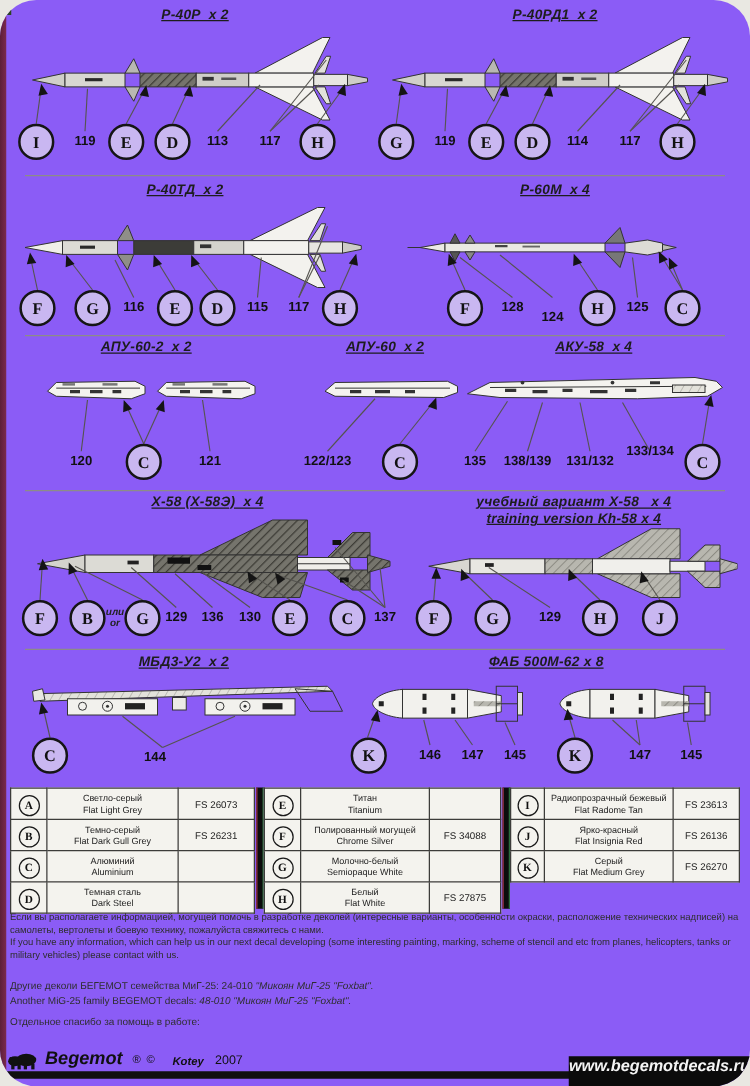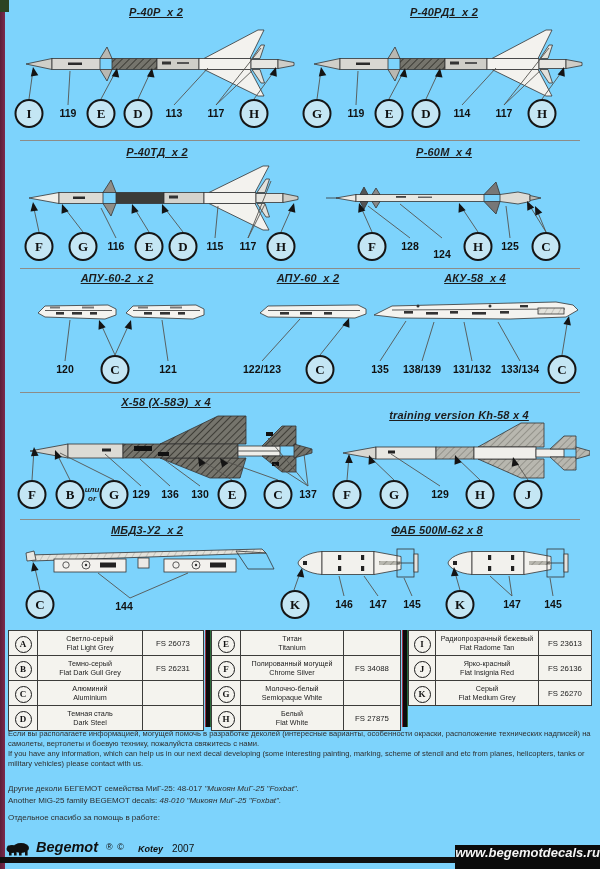--- a/index.html
+++ b/index.html
@@ -1,18 +1,18 @@
 <!DOCTYPE html>
 <html><head>
 <meta charset="utf-8">
 <style>
   html,body{margin:0;padding:0;}
   body{width:600px;height:869px;position:relative;background:#e9e8e2;
        font-family:"Liberation Sans",sans-serif;}
-  #sheet{position:absolute;left:0;top:0;width:600px;height:869px;background:#7dd3fc;overflow:hidden;}
+  #sheet{position:absolute;left:0;top:0;width:600px;height:869px;background:#8b5cf6;overflow:hidden;border-radius:29px;}
   .edge-left{position:absolute;left:0;top:0;width:5px;height:869px;
              background:linear-gradient(90deg,#5c1f38,#7b2a4e);}
   .edge-corner{position:absolute;left:0;top:0;width:9px;height:12px;background:#2c4423;}
   .sep{position:absolute;height:1px;background:#8d8c87;}
   .sec{position:absolute;}
   .dtitle{position:absolute;top:0;left:0;width:100%;text-align:center;
           font:italic 700 11px "Liberation Sans",sans-serif;color:#1d1d1d;
           text-decoration:underline;letter-spacing:.2px;white-space:pre;}
   .dtitle2{top:13px;}
   .draw{position:absolute;left:0;top:0;}
@@ -157,21 +157,21 @@
     <div class="cn" style="left:56px;top:101px">119</div>
     <div class="co" style="left:89px;top:93px">E</div>
     <div class="co" style="left:126px;top:93px">D</div>
     <div class="cn" style="left:162px;top:101px">114</div>
     <div class="cn" style="left:204px;top:101px">117</div>
     <div class="co" style="left:242px;top:93px">H</div>
   </div>
 
   <div class="sep" style="left:20px;top:140px;width:560px"></div>
 
-  <div class="sec" style="left:13px;top:146px;width:288px;height:118px">
+  <div class="sec" style="left:4px;top:146px;width:288px;height:118px">
     <div class="dtitle">Р-40ТД  x 2</div>
     <svg class="draw" width="288" height="118">
       <g stroke="#333" stroke-width="0.8" fill="#f3f2ee">
         <polygon points="196,46.5 250,20 256,20 242,46.5"></polygon>
         <polygon points="196,57.5 250,84 256,84 242,57.5"></polygon>
         <polygon points="16,52 46,46.5 46,57.5" fill="#f0efe9"></polygon>
         <rect x="46" y="46.5" width="44" height="11" fill="#dcdbd5"></rect>
         <rect x="60" y="50.5" width="12" height="2.5" fill="#2a2a2a" stroke="none"></rect>
         <polygon points="90,46.5 98,34 103,46.5" fill="#8f8e88"></polygon>
         <polygon points="90,57.5 98,70 103,57.5" fill="#8f8e88"></polygon>
@@ -327,21 +327,21 @@
         <line x1="62" y1="89" x2="74" y2="50"></line>
         <line x1="112" y1="89" x2="104" y2="50"></line>
         <line x1="160" y1="89" x2="138" y2="50"></line>
         <line x1="202" y1="83" x2="208" y2="46"></line>
         <polygon points="209,44 205.2,53 212.8,53" transform="rotate(12,209,44)" fill="#141414" stroke="none"></polygon>
       </g>
     </svg>
     <div class="cn" style="left:20px;top:91px">135</div>
     <div class="cn" style="left:62px;top:91px">138/139</div>
     <div class="cn" style="left:112px;top:91px">131/132</div>
-    <div class="cn" style="left:160px;top:91px">133/134</div>
+    <div class="cn" style="left:160px;top:83px">133/134</div>
     <div class="co" style="left:202px;top:83px">C</div>
   </div>
 
   <div class="sep" style="left:20px;top:392px;width:560px"></div>
 
   <div class="sec" style="left:10px;top:396px;width:312px;height:120px">
     <div class="dtitle">Х-58 (Х-58Э)  x 4</div>
     <svg class="draw" width="312" height="120">
       <g stroke="#333" stroke-width="0.8" fill="#efeeea">
         <polygon points="150,48 208,20 236,20 236,48" fill="url(#hatchDark)"></polygon>
@@ -387,20 +387,21 @@
     <div class="co" style="left:104px;top:84px">G</div>
     <div class="cn" style="left:131px;top:92px">129</div>
     <div class="cn" style="left:160px;top:92px">136</div>
     <div class="cn" style="left:190px;top:92px">130</div>
     <div class="co" style="left:222px;top:84px">E</div>
     <div class="co" style="left:268px;top:84px">C</div>
     <div class="cn" style="left:298px;top:92px">137</div>
   </div>
 
   <div class="sec" style="left:328px;top:396px;width:262px;height:120px">
+    <div class="dtitle">учебный вариант Х-58   x 4</div>
     <div class="dtitle dtitle2">training version Kh-58 x 4</div>
     <svg class="draw" width="262" height="120">
       <g stroke="#333" stroke-width="0.8" fill="#f0efeb">
         <polygon points="150,51 193,27 216,27 216,51" fill="url(#hatchDim)"></polygon>
         <polygon points="150,63 193,82 216,82 216,63" fill="url(#hatchDim)"></polygon>
         <polygon points="15,57 48,51 48,63" fill="#d8d7d1"></polygon>
         <rect x="48" y="51" width="60" height="12" fill="#e8e7e2"></rect>
         <rect x="60" y="54.5" width="7" height="3" fill="#222" stroke="none"></rect>
         <rect x="108" y="51" width="38" height="12" fill="url(#hatchDim)"></rect>
         <rect x="146" y="51" width="62" height="12"></rect>
@@ -612,21 +613,21 @@
             </td>
         <td class="tfs">FS 26270</td>
       </tr>
     </tbody>
       </table>
   </div>
 
   <div class="note" style="top:749px">If you have any  information, which  can help us in our next decal  developing (some interesting painting, marking, scheme of stencil and etc  from  planes, helicopters, tanks or military  vehicles) please contact with  us.</div>
   <div class="note" style="top:729px">Если вы располагаете информацией, могущей помочь в разработке деколей (интересные варианты, особенности окраски, расположение технических надписей) на самолеты, вертолеты и боевую технику, пожалуйста свяжитесь с нами.</div>
 
-  <div class="note note8" style="top:784px"><span>Другие деколи БЕГЕМОТ семейства МиГ-25: 48-017 </span><span class="it">"Микоян МиГ-25 "Foxbat".</span></div>
+  <div class="note note8" style="top:784px"><span>Другие деколи БЕГЕМОТ семейства МиГ-25: 24-010 </span><span class="it">"Микоян МиГ-25 "Foxbat".</span></div>
   <div class="note note8" style="top:796px"><span>Another MiG-25 family  BEGEMOT decals: </span><span class="it">48-010 "Микоян МиГ-25 "Foxbat".</span></div>
 
   <div class="note note8" style="top:813px">Отдельное спасибо за помощь в работе:</div>
 
   <svg style="position:absolute;left:6px;top:841px" width="26" height="15" viewBox="0 0 26 15">
     <g fill="#111">
       <ellipse cx="15" cy="7" rx="8" ry="5"></ellipse>
       <ellipse cx="6" cy="8" rx="5.5" ry="4"></ellipse>
       <rect x="3" y="10" width="2.6" height="4.5"></rect>
         <rect x="8" y="10" width="2.6" height="4.5"></rect>

